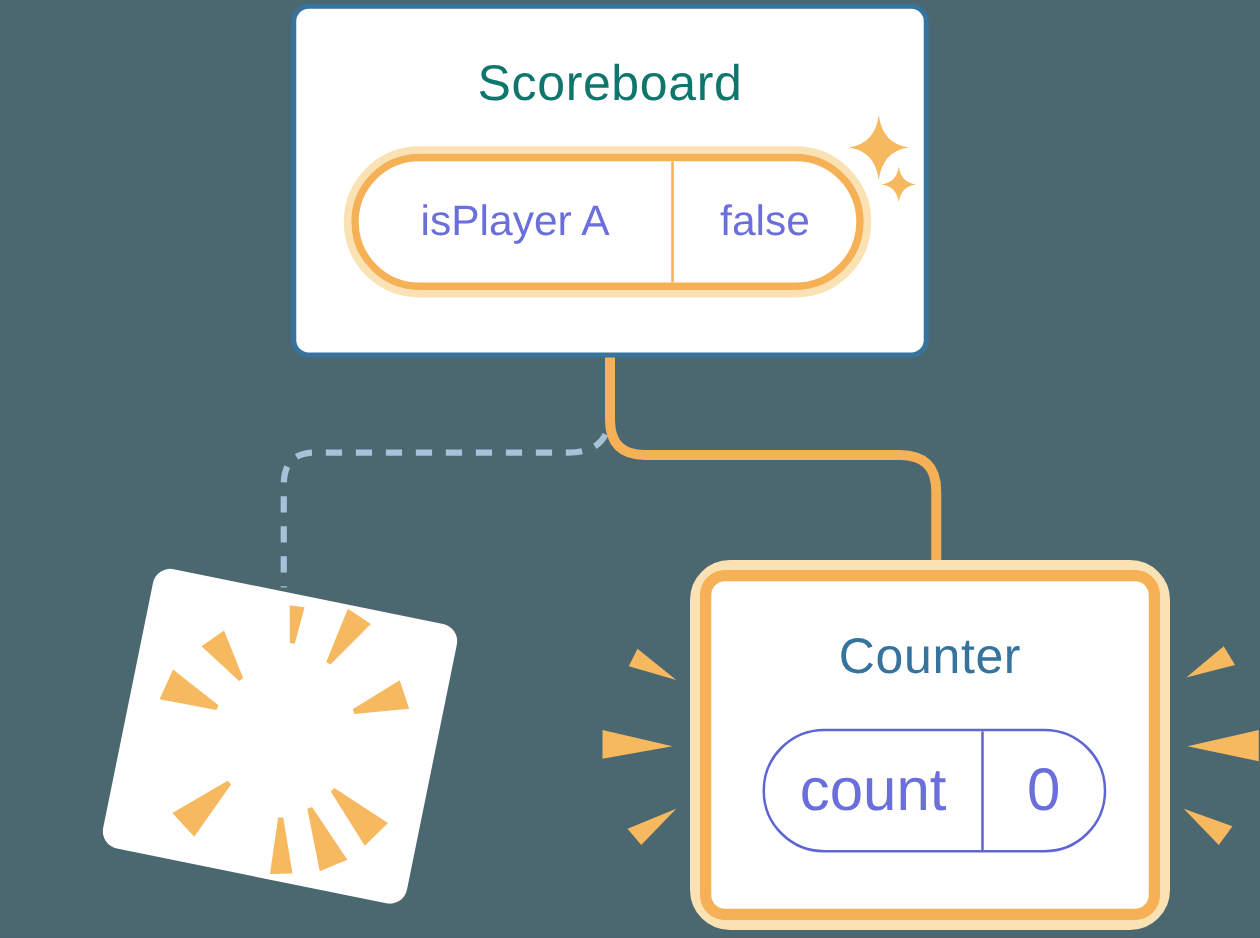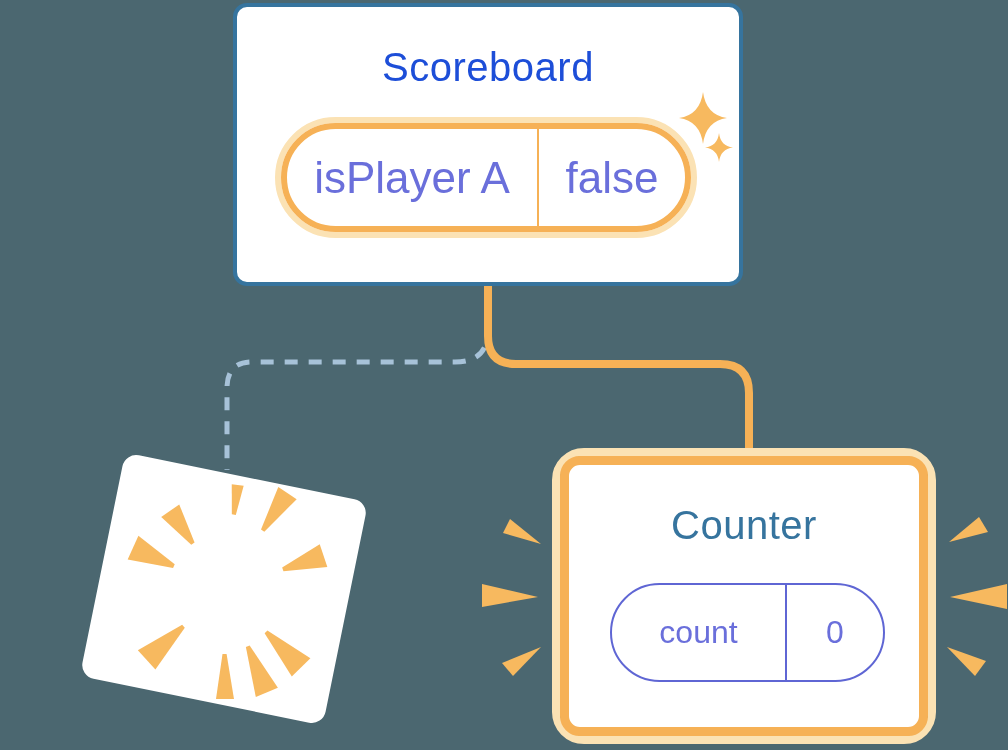--- a/index.html
+++ b/index.html
@@ -12,33 +12,33 @@
   .connectors{position:absolute;left:0;top:0;pointer-events:none;}
 
   
   .scoreboard-card{
     position:absolute;left:233px;top:3px;width:510px;height:283px;
     background:#ffffff;border:4px solid #36749E;border-radius:14px;
     box-sizing:border-box;
   }
   .card-title{
     position:absolute;left:0;right:0;top:38px;text-align:center;
-    font-size:40px;font-weight:500;color:#1d4ed8;letter-spacing:.5px;
+    font-size:40px;font-weight:500;color:#0f766e;letter-spacing:.5px;
   }
   .pill-glow{
     position:absolute;left:38px;top:110px;width:422px;height:121px;
     border:6px solid #FBE2B4;border-radius:70px;box-sizing:border-box;
   }
   .pill-orange{
     width:100%;height:100%;border:6px solid #F6B156;border-radius:60px;
     box-sizing:border-box;background:#fff;display:flex;align-items:stretch;
     overflow:hidden;
   }
   .pill-cell{display:flex;align-items:center;justify-content:center;
-    font-size:44px;color:#6A6FDB;}
+    font-size:34px;color:#6A6FDB;}
   .pill-cell.left{width:250px;}
   .pill-cell.right{flex:1;font-weight:400;}
   .pill-divider-orange{width:2px;background:#F6B156;}
 
   .sparkles{position:absolute;left:420px;top:68px;}
 
   
   .destroyed-card{
     position:absolute;left:100px;top:475px;width:248px;height:228px;
     background:#ffffff;border-radius:14px;transform:rotate(11.5deg);
@@ -57,21 +57,21 @@
   }
   .counter-title{
     position:absolute;left:0;right:0;top:38px;text-align:center;
     font-size:40px;font-weight:500;color:#36749E;letter-spacing:.5px;
   }
   .counter-pill{
     position:absolute;left:41px;top:118px;width:275px;height:99px;
     border:2px solid #5F66D4;border-radius:60px;box-sizing:border-box;
     background:#fff;display:flex;align-items:stretch;overflow:hidden;
   }
-  .counter-pill .pill-cell{font-size:32px;}
+  .counter-pill .pill-cell{font-size:48px;}
   .counter-pill .left{width:173px;}
   .counter-pill .right{flex:1;font-weight:400;}
   .pill-divider-purple{width:2px;background:#5F66D4;}
 
   .emphasis{position:absolute;left:0;top:0;pointer-events:none;}
 </style>
 </head>
 <body>
 
 <div class="canvas">

